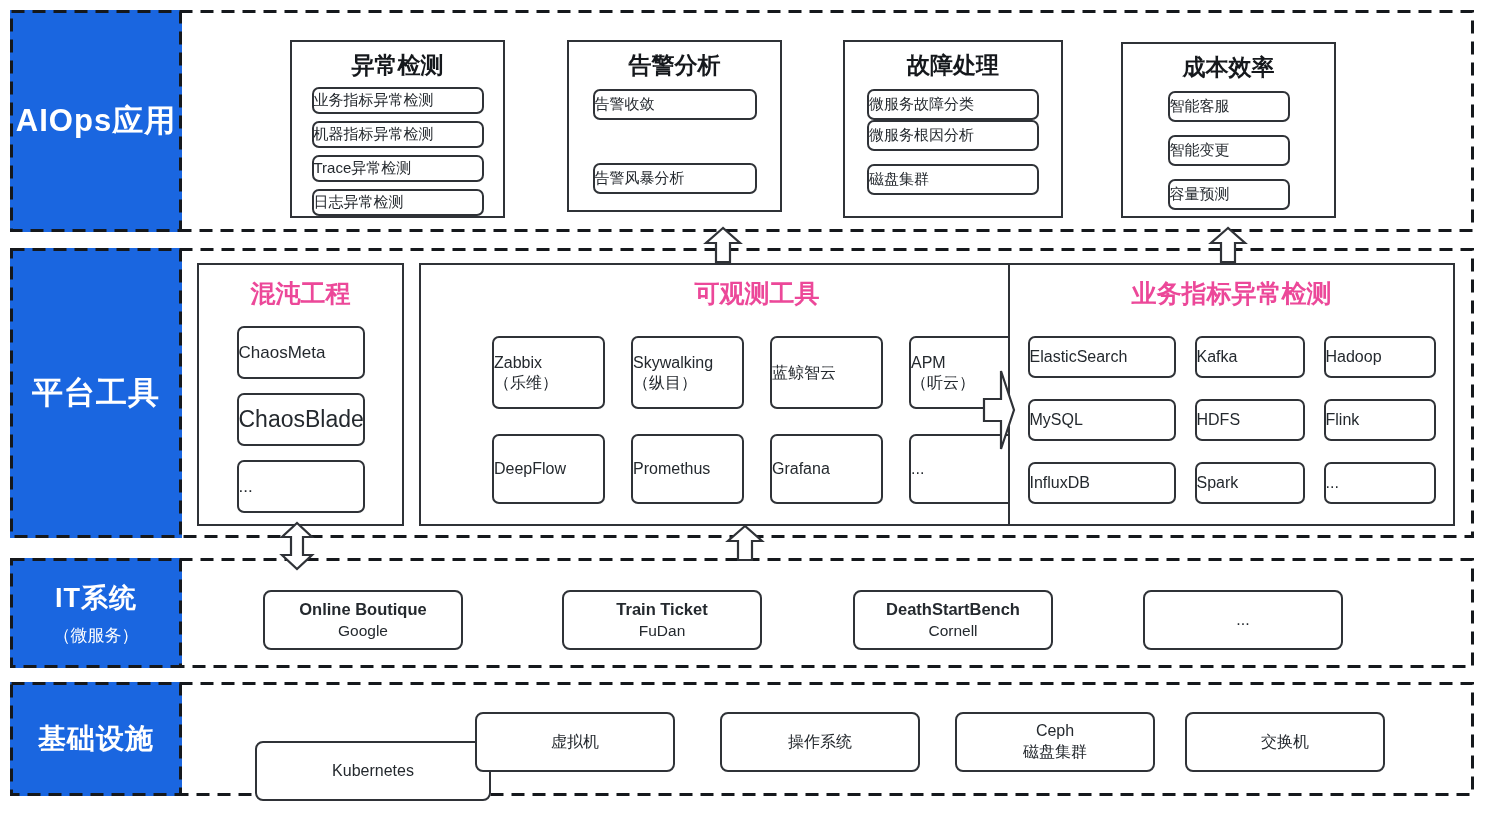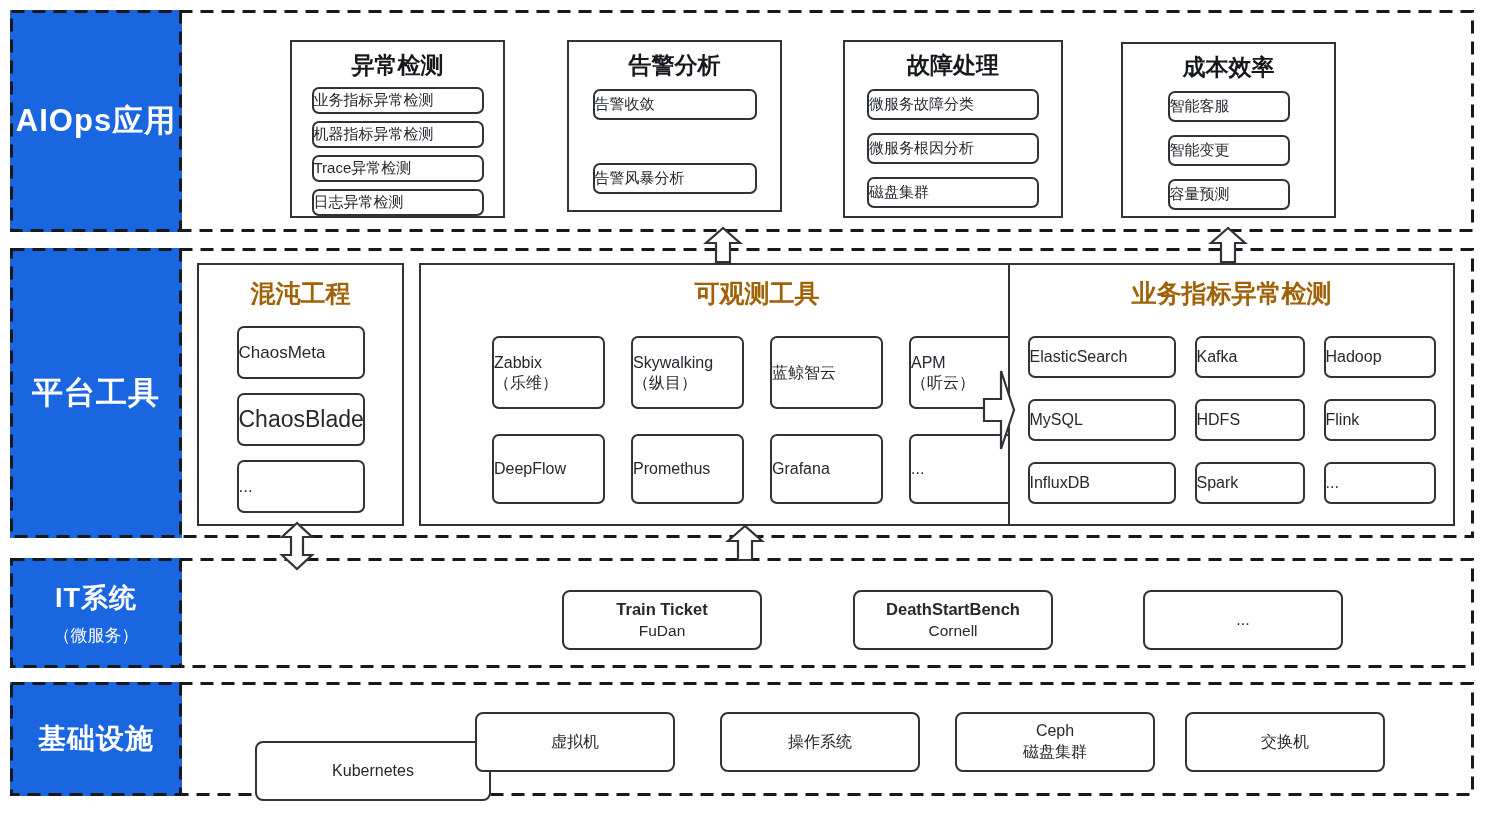--- a/index.html
+++ b/index.html
@@ -15,21 +15,21 @@
     align-items:center; justify-content:center; color:#ffffff; z-index:3;
   }
   .bl-main { font-weight:bold; letter-spacing:1px; }
   .bl-sub  { font-size:17px; margin-top:8px; }
   .bl-sub:empty { display:none; }
   .group {
     position:absolute; background:#ffffff; border:2px solid #2f3237; z-index:2;
     display:flex; flex-direction:column; align-items:center; box-sizing:border-box;
   }
   .group-title { font-weight:bold; font-size:23px; color:#15181c; margin-top:8px; }
-  .big-title   { font-weight:bold; font-size:25px; color:#a16207; margin-top:12px; }
+  .big-title   { font-weight:bold; font-size:25px; color:#ec4899; margin-top:12px; }
   .pill {
     border:2px solid #2f3237; border-radius:7px; background:#fff;
     display:flex; flex-direction:column; align-items:flex-start; justify-content:center;
     text-align:center; box-sizing:border-box; font-size:15px; line-height:1.25;
   }
   .line:empty { display:none; }
   .grid { display:grid; justify-content:center; }
   .node {
     position:absolute; border:2px solid #2f3237; border-radius:8px; background:#fff;
     display:flex; flex-direction:column; align-items:center; justify-content:center;
@@ -120,21 +120,21 @@
     <div class="pill" style="width:164px;height:31px;margin-top:43px">
         <span class="line">告警风暴分析</span>
       </div>
   </div>
 
   <div class="group" style="left:843px;top:40px;width:220px;height:178px">
     <div class="group-title">故障处理</div>
     <div class="pill" style="width:172px;height:31px;margin-top:8px">
         <span class="line">微服务故障分类</span>
       </div>
-    <div class="pill" style="width:172px;height:31px;margin-top:13px">
+    <div class="pill" style="width:172px;height:31px;">
         <span class="line">微服务根因分析</span>
       </div>
     <div class="pill" style="width:172px;height:31px;margin-top:13px">
         <span class="line">磁盘集群</span>
       </div>
   </div>
 
   <div class="group" style="left:1121px;top:42px;width:215px;height:176px">
     <div class="group-title">成本效率</div>
     <div class="pill" style="width:122px;height:31px;margin-top:8px">
@@ -225,20 +225,24 @@
         </div>
       <div class="pill" style="height:42px;font-size:16px">
           <span class="line">Spark</span>
         </div>
       <div class="pill" style="height:42px;font-size:16px">
           <span class="line">...</span>
         </div>
     </div>
   </div>
 
+  <div class="node" style="left:263px;top:590px;width:200px;height:60px">
+    <div class="nm">Online Boutique</div>
+    <div class="org">Google</div>
+  </div>
   <div class="node" style="left:562px;top:590px;width:200px;height:60px">
     <div class="nm">Train Ticket</div>
     <div class="org">FuDan</div>
   </div>
   <div class="node" style="left:853px;top:590px;width:200px;height:60px">
     <div class="nm">DeathStartBench</div>
     <div class="org">Cornell</div>
   </div>
   <div class="node" style="left:1143px;top:590px;width:200px;height:60px">
     <div style="font-size:16px">...</div>

